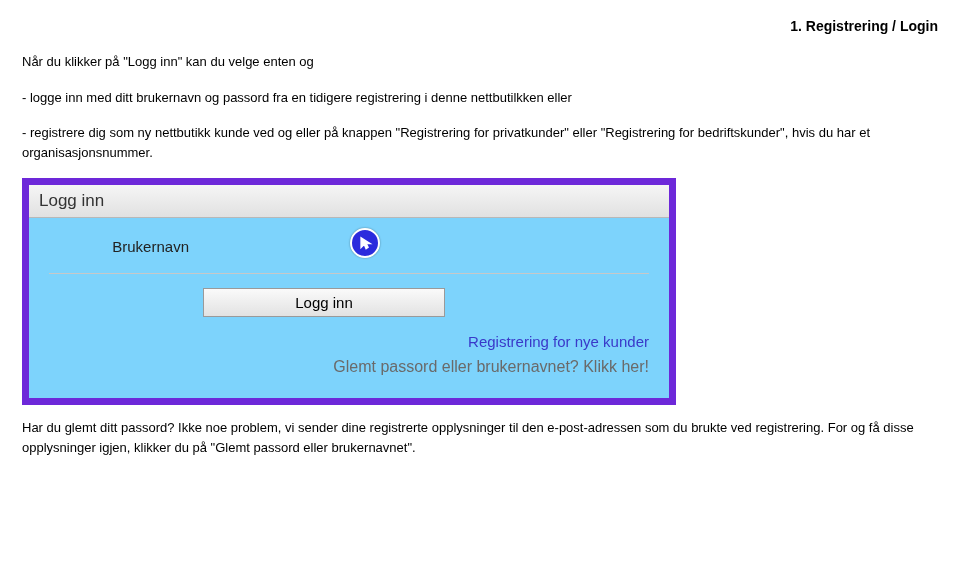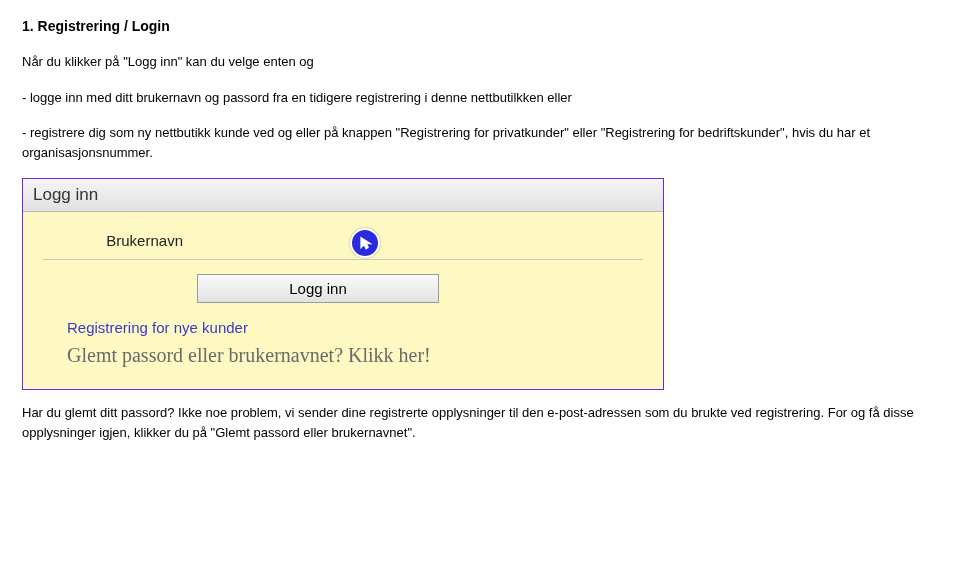--- a/index.html
+++ b/index.html
@@ -9,46 +9,47 @@
     font-size: 13px;
     color: #000;
     background: #fff;
     width: 960px;
     box-sizing: border-box;
   }
   .heading {
     font-weight: bold;
     font-size: 14px;
     margin-bottom: 18px;
+    text-align: right;
   }
   .para {
     margin: 10px 0 16px 0;
     line-height: 1.5;
   }
   .panel {
     width: 640px;
     margin: 8px 0 4px 0;
-    border: 1px solid #6d28d9;
-    background: #fef9c3;
+    border: 7px solid #6d28d9;
+    background: #7dd3fc;
     font-family: Arial, Helvetica, sans-serif;
   }
   .panel-header {
     background: linear-gradient(#f5f5f5, #e1e1e1);
     border-bottom: 1px solid #b8b8b8;
     padding: 6px 10px;
     font-size: 17px;
     color: #333;
   }
   .panel-body {
     padding: 20px 20px 14px 20px;
   }
   .form-row {
     display: flex;
     align-items: center;
-    margin-bottom: 10px;
+    margin-bottom: 18px;
   }
   .form-row label {
     width: 140px;
     text-align: right;
     padding-right: 14px;
     font-size: 15px;
     color: #222;
   }
   .form-row input[type="text"],
   .form-row input[type="password"] {
@@ -81,25 +82,25 @@
   .links {
     margin-left: 24px;
   }
   .link {
     display: block;
     color: #3939c9;
     font-size: 15px;
     margin: 8px 0;
     text-decoration: none;
     cursor: pointer;
+    text-align: right;
   }
   .link-grey {
     color: #6a6a6a;
-    font-size: 20px;
-    font-family: Liberation Serif, serif;
+    font-size: 16px;
   }
   .cursor-badge {
     position: absolute;
     left: 328px;
     top: 50px;
     width: 26px;
     height: 26px;
     border-radius: 50%;
     background: #2b2bdd;
     border: 2px solid #fff;

